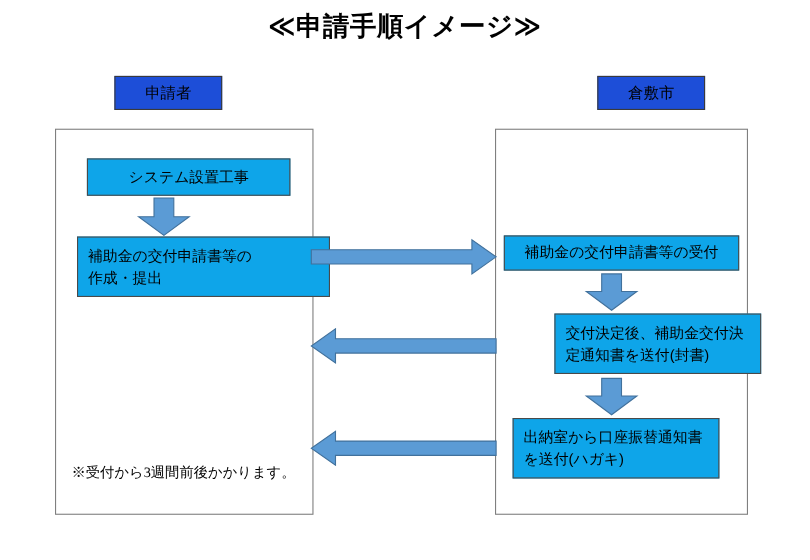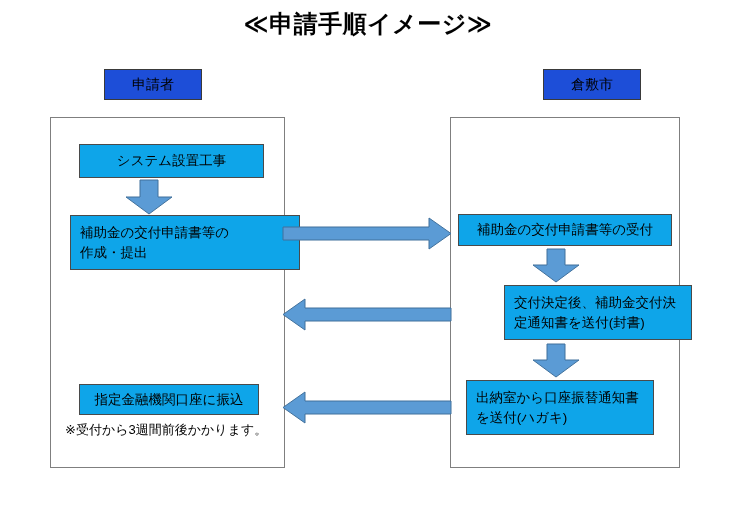--- a/index.html
+++ b/index.html
@@ -74,20 +74,21 @@
     justify-content: flex-start;
     text-align: left;
   }
 
   
   .note {
     position: absolute;
     font-size: 13px;
     color: #000000;
     white-space: nowrap;
+    font-family: Liberation Serif, serif;
   }
 
   
   .arrow {
     position: absolute;
   }
   .arrow svg {
     display: block;
     overflow: visible;
   }
@@ -113,23 +114,20 @@
 
   <div class="proc-box centered" style="left:79px; top:144px; width:185px; height:34px;">
     <span>システム設置工事</span>
   </div>
 
   <div class="proc-box lefted" style="left:70px; top:215px; width:230px; height:55px;">
     <span>補助金の交付申請書等の
 作成・提出</span>
   </div>
 
-  <div class="proc-box centered" style="left:79px; top:384px; width:180px; height:31px;">
-    <span>指定金融機関口座に振込</span>
-  </div>
 
   <div class="note" style="left:65px; top:421px;">※受付から3週間前後かかります。</div>
 
   <div class="proc-box centered" style="left:458px; top:214px; width:214px; height:32px;">
     <span>補助金の交付申請書等の受付</span>
   </div>
 
   <div class="proc-box lefted" style="left:466px; top:285px; width:188px; height:55px;margin-left:38px;">
     <span>交付決定後、補助金交付決
 定通知書を送付(封書)</span>

